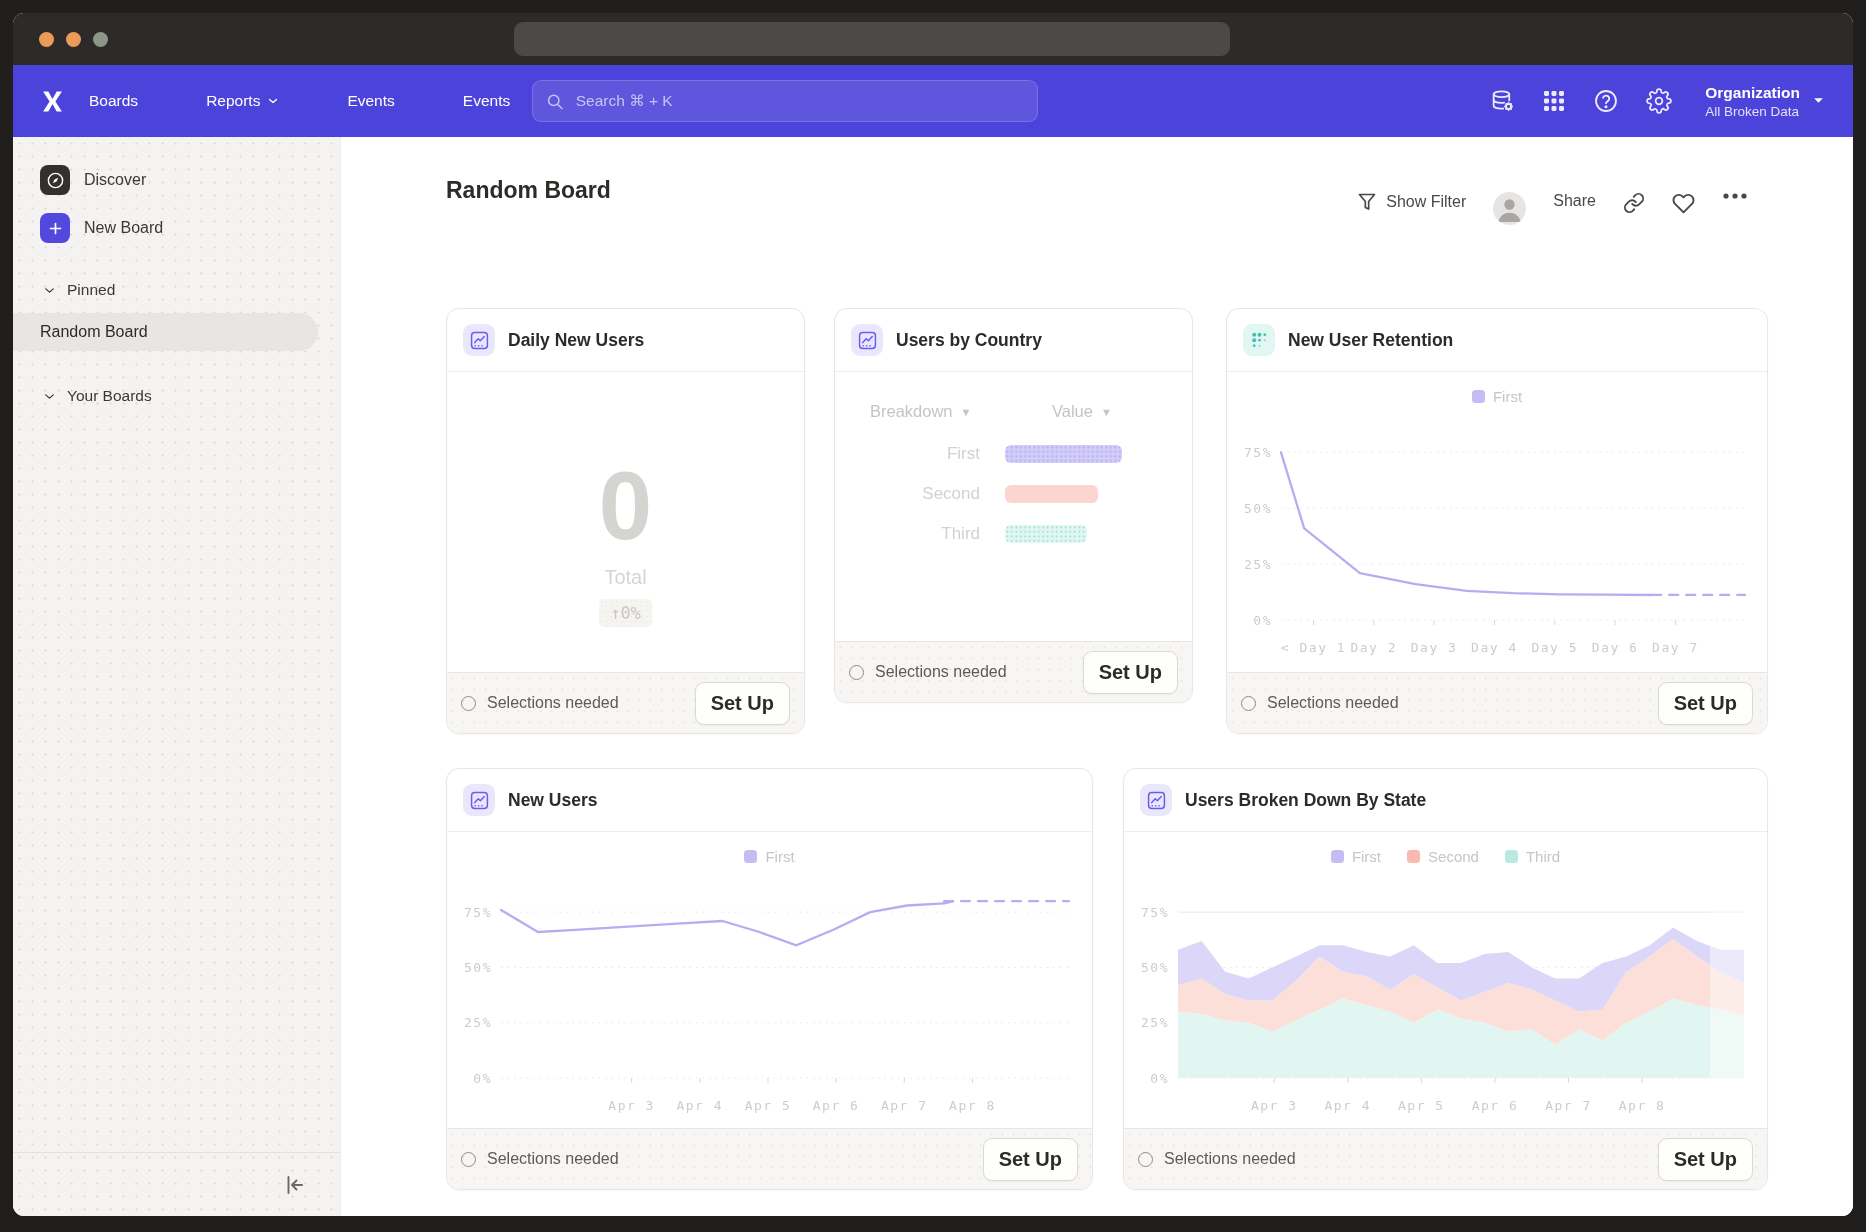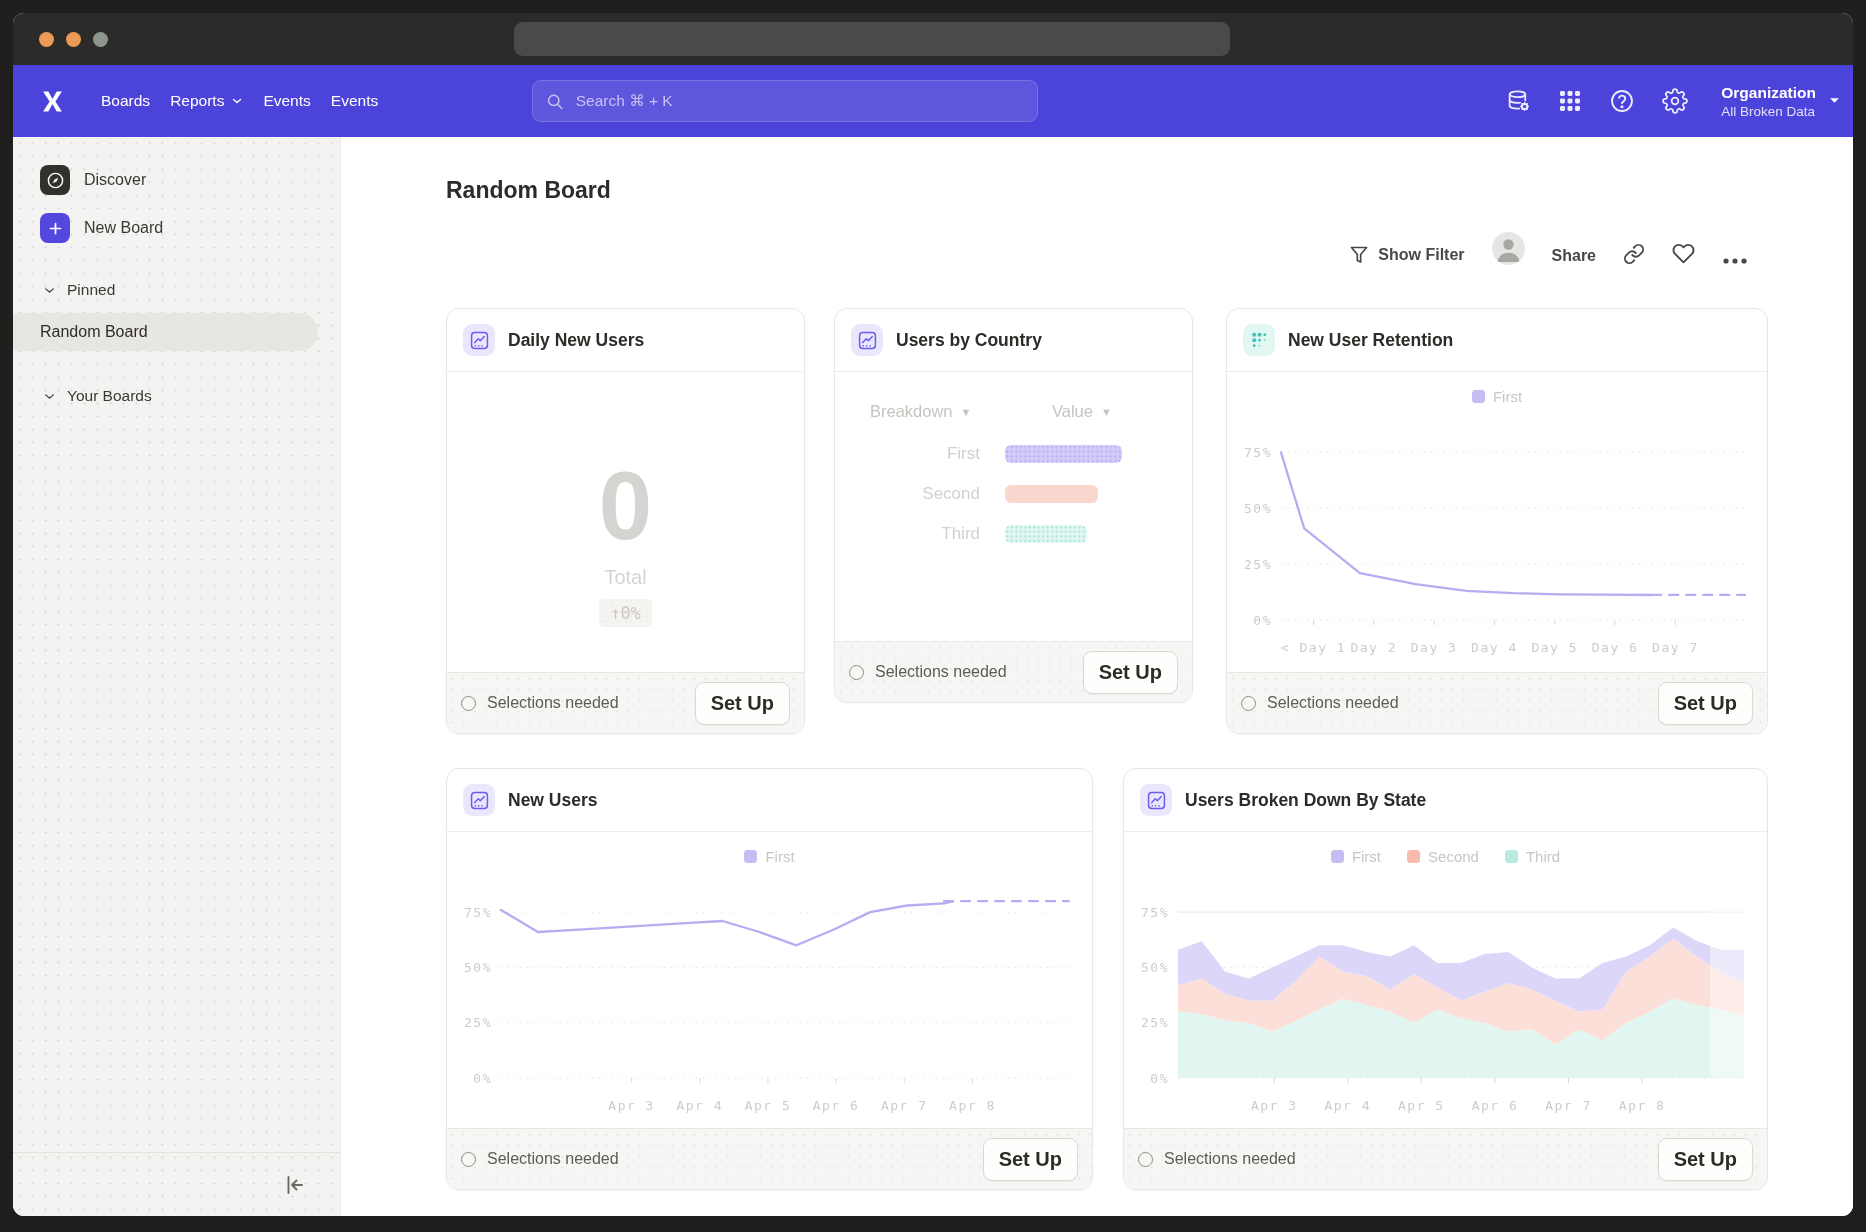--- a/index.html
+++ b/index.html
@@ -6,44 +6,44 @@
   .desktop{position:relative;width:1866px;height:1232px;background:#201f1d;overflow:hidden;}
   .window{position:absolute;left:13px;top:13px;width:1840px;height:1203px;border-radius:11px;overflow:hidden;background:#fff;display:flex;flex-direction:column;}
   
   .chrome{height:52px;background:#2c2b29;position:relative;flex:0 0 auto;}
   .lights{position:absolute;left:26px;top:19px;display:flex;gap:12px;}
   .light{width:15px;height:15px;border-radius:50%;}
   .url-pill{position:absolute;left:501px;top:9px;width:716px;height:34px;background:#4b4a48;border-radius:9px;}
   
   .nav{height:72px;background:#4c43da;position:relative;flex:0 0 auto;display:flex;align-items:center;color:#fff;}
   .logo-wrap{margin-left:27px;display:flex;align-items:center;}
-  .nav-items{display:flex;gap:20px;margin-left:36px;}
+  .nav-items{display:flex;gap:68px;margin-left:24px;}
   .nav-item{font-size:15.5px;font-weight:500;color:#fff;display:flex;align-items:center;gap:7px;cursor:default;}
   .search{position:absolute;left:519px;top:15px;width:506px;height:42px;background:rgba(255,255,255,.10);border:1px solid rgba(255,255,255,.17);border-radius:9px;display:flex;align-items:center;padding:0 13px;gap:10px;box-sizing:border-box;}
   .search input{background:transparent;border:none;outline:none;color:#fff;font-size:15.5px;width:100%;font-family:"Liberation Sans",sans-serif;}
   .search input::placeholder{color:#c8c3f1;}
-  .nav-right{position:absolute;right:12px;top:0;height:72px;display:flex;align-items:center;gap:27px;}
+  .nav-right{position:absolute;right:28px;top:0;height:72px;display:flex;align-items:center;gap:27px;}
   .org{display:flex;align-items:center;gap:12px;margin-left:6px;}
   .org-name{font-size:15.5px;font-weight:700;line-height:1.35;}
   .org-proj{font-size:13.5px;color:#e2dffa;font-weight:400;}
   
   .bodyrow{flex:1;display:flex;min-height:0;}
   .sidebar{width:327px;flex:0 0 auto;background:#f4f3f1;background-image:radial-gradient(circle,#e1dfdb 1px,transparent 1.25px);background-size:13px 13px;position:relative;border-right:1px solid #ecebe8;}
   .side-item{display:flex;align-items:center;gap:14px;margin-left:27px;height:34px;font-size:16px;color:#3a3835;font-weight:500;margin-top:14px;}
   .icon-sq{width:30px;height:30px;border-radius:8px;display:flex;align-items:center;justify-content:center;flex:0 0 auto;}
   .icon-sq.dark{background:#33312e;}
   .icon-sq.purple{background:#5348dd;}
   .sec-head{display:flex;align-items:center;gap:11px;margin-left:30px;margin-top:32px;font-size:15.5px;color:#3a3835;font-weight:500;height:26px;}
   .sel-row{margin-top:10px;height:38px;background:#e8e6e3;border-radius:0 19px 19px 0;width:305px;display:flex;align-items:center;padding-left:27px;font-size:16px;color:#2e2c29;font-weight:500;box-sizing:border-box;}
   .side-collapse{position:absolute;bottom:0;left:0;width:100%;height:64px;border-top:1px solid #e4e2de;display:flex;align-items:center;justify-content:flex-end;padding-right:34px;box-sizing:border-box;}
   
   .main{flex:1;background:#fff;position:relative;overflow:hidden;}
   .page-title{position:absolute;left:105px;top:40px;font-size:23px;font-weight:700;color:#2e2c29;}
   .page-sub{position:absolute;left:105px;top:76px;font-size:16px;color:#8f8d89;}
-  .actions{position:absolute;top:55px;right:105px;display:flex;align-items:flex-end;gap:27px;font-size:16px;color:#4a4845;font-weight:700;margin-top:40px;}
+  .actions{position:absolute;top:55px;right:105px;display:flex;align-items:flex-start;gap:27px;font-size:16px;color:#4a4845;font-weight:400;}
   .action-lbl{display:flex;align-items:center;gap:9px;}
   .avatar{width:33px;height:33px;border-radius:50%;background:#e7e5e3;display:flex;align-items:center;justify-content:center;overflow:hidden;}
   
   .card{position:absolute;background:#fff;border:1px solid #e9e7e4;border-radius:13px;display:flex;flex-direction:column;overflow:hidden;box-shadow:0 1px 2px rgba(40,38,35,.03);box-sizing:border-box;margin-top:40px;}
   .card-h{height:62px;display:flex;align-items:center;gap:13px;padding:0 16px;border-bottom:1px solid #efedea;flex:0 0 auto;}
   .card-icon{width:32px;height:32px;border-radius:9px;display:flex;align-items:center;justify-content:center;flex:0 0 auto;}
   .card-icon.lav{background:#eae7fc;}
   .card-icon.teal{background:#e2f6f2;}
   .card-title{font-size:17.5px;font-weight:700;color:#2d2b27;}
   .card-b{flex:1;position:relative;min-height:0;}

